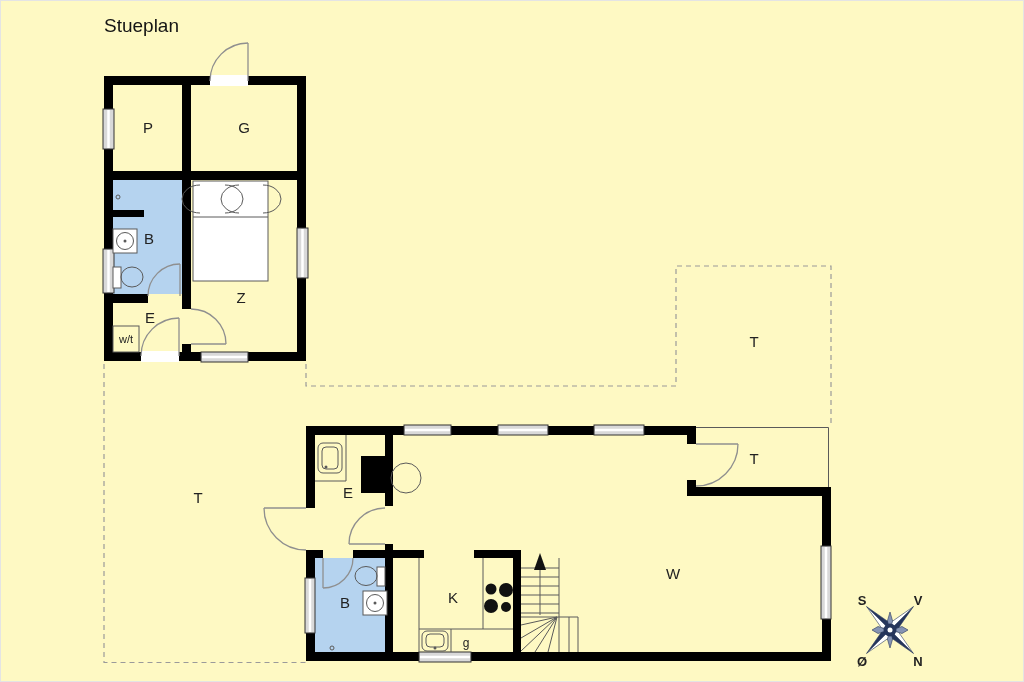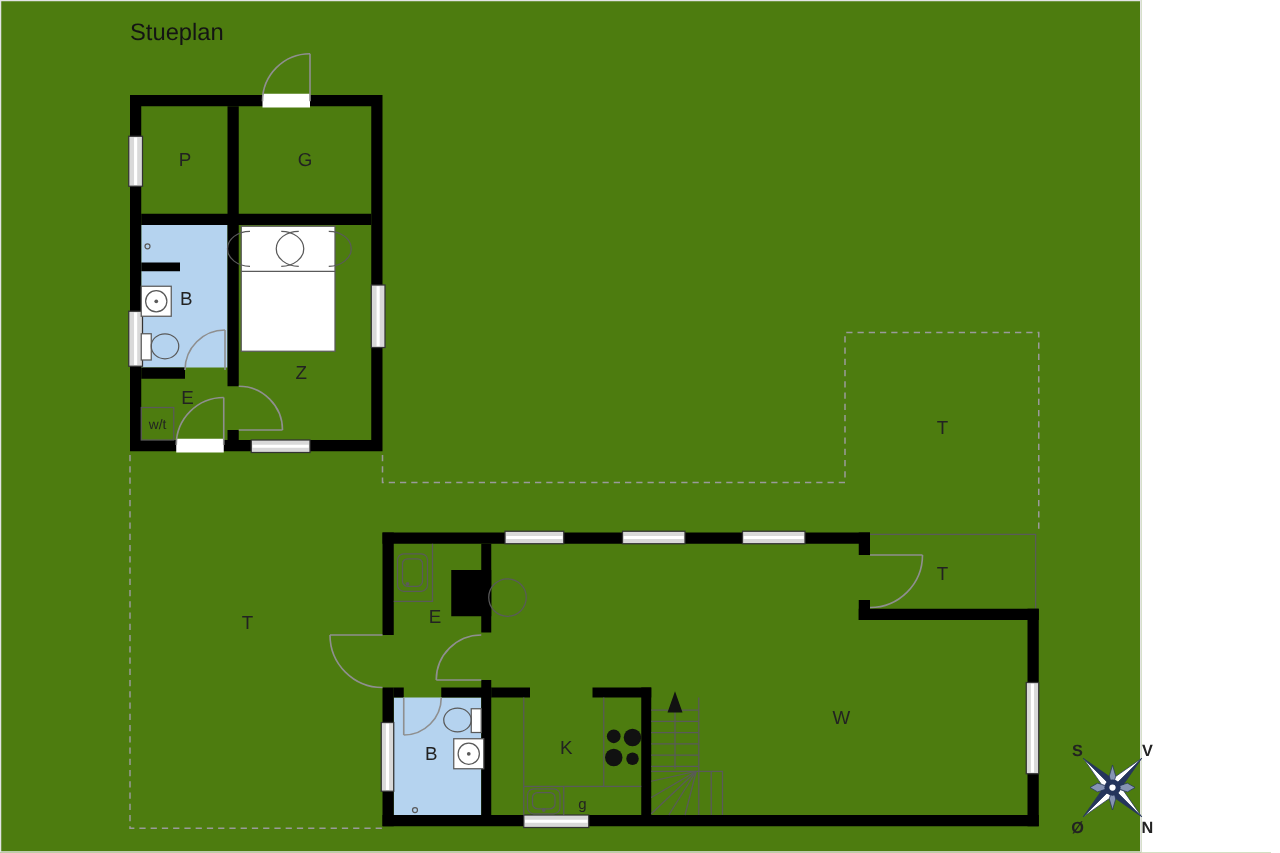--- a/index.html
+++ b/index.html
@@ -1,17 +1,17 @@
 <!DOCTYPE html>
 <html><head>
 <meta charset="utf-8">
 <style>
   html,body { margin:0; padding:0; background:#ffffff; }
   .page {
-    position:relative; width:913px; height:682px; background:#4d7c0f;
+    position:relative; width:1024px; height:682px; background:#fef9c3;
     border:1px solid #e4e4e4; box-sizing:border-box;
     font-family:"Liberation Sans", sans-serif;
     text-decoration:underline;
   }
   svg { display:block; }
   text { font-family:"Liberation Sans", sans-serif; fill:#222222; }
   .title-label { font-size:19px; fill:#141414; }
   .room-label  { font-size:15px; }
   .small-label { font-size:11px; }
   .g-label     { font-size:12px; }

